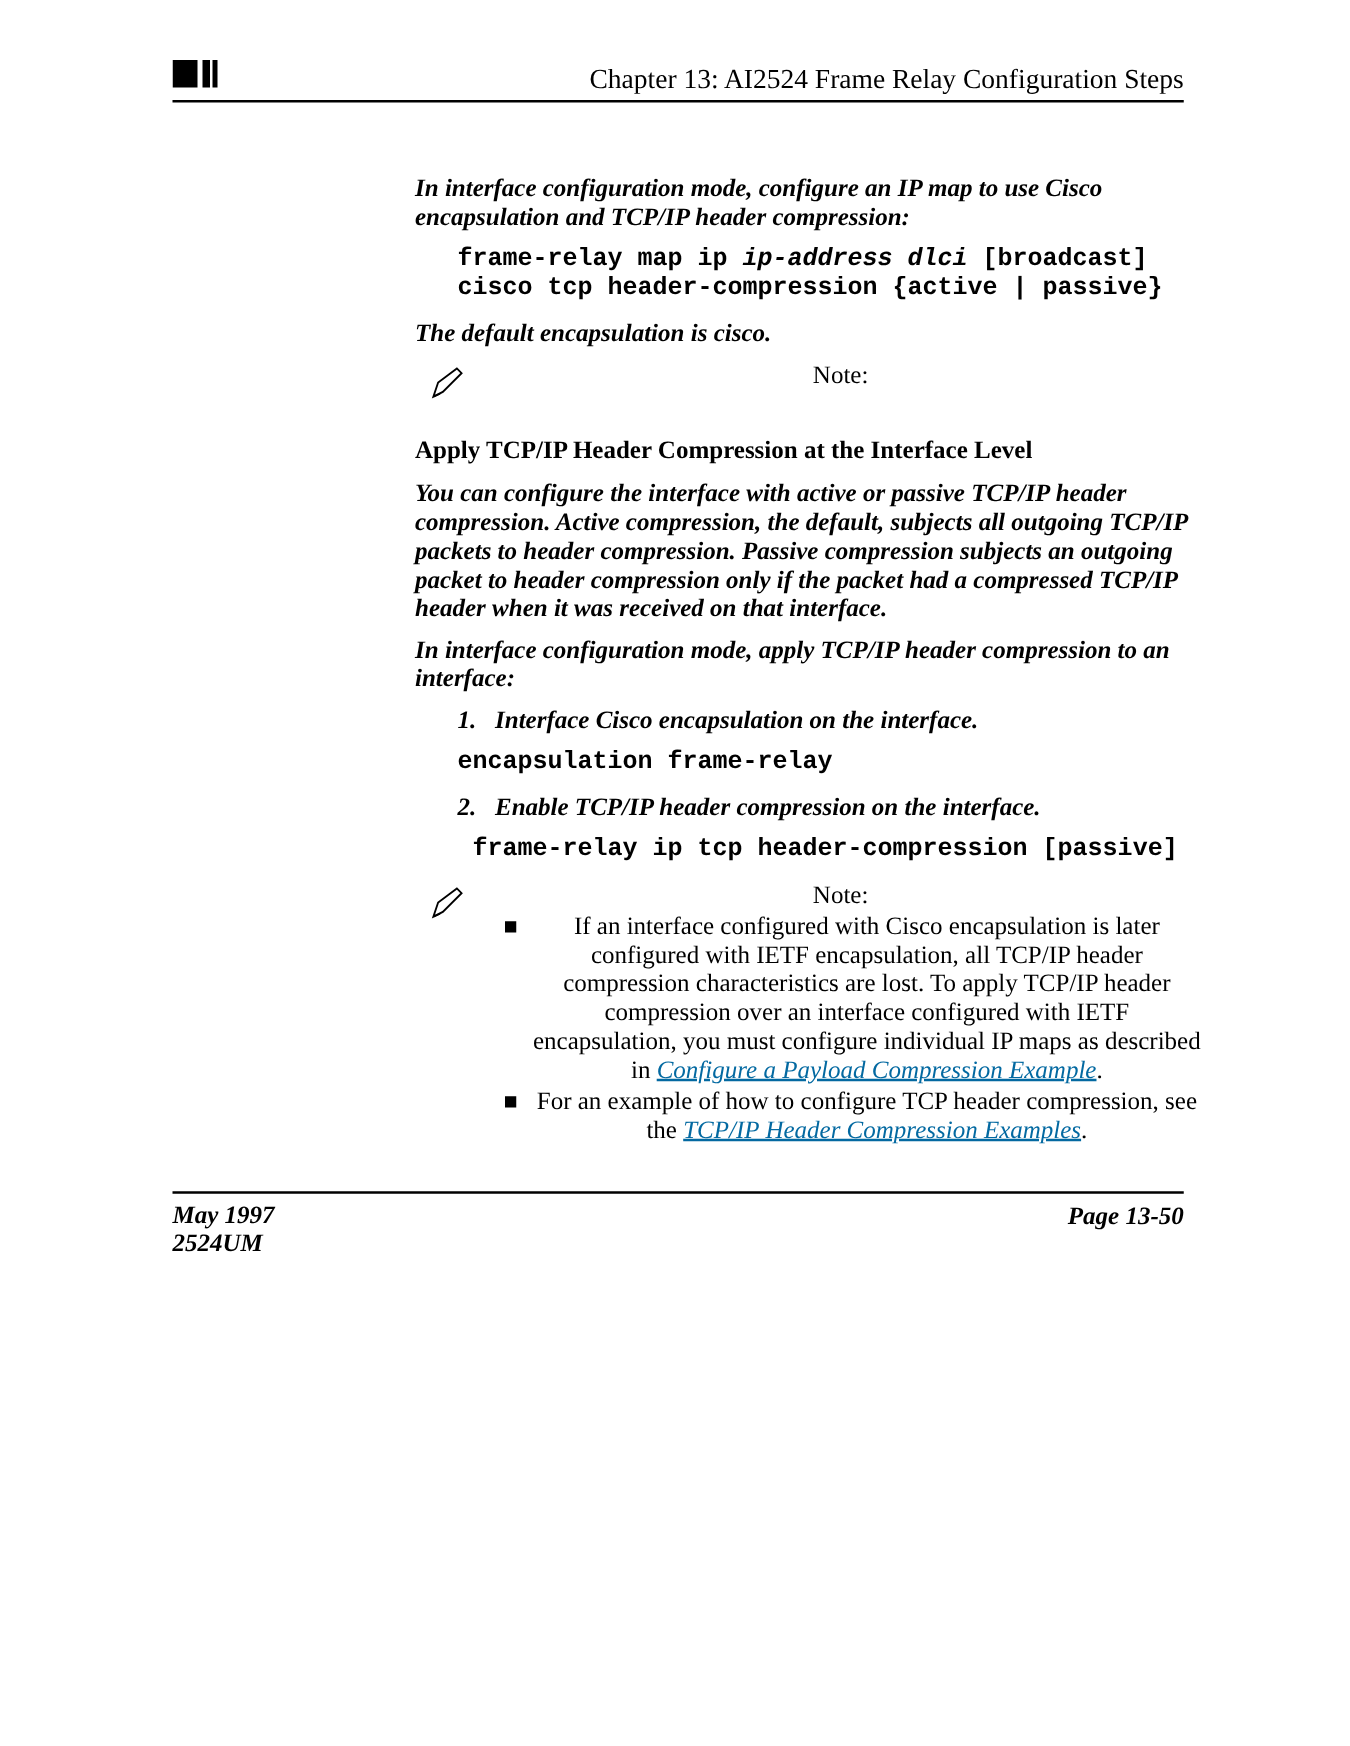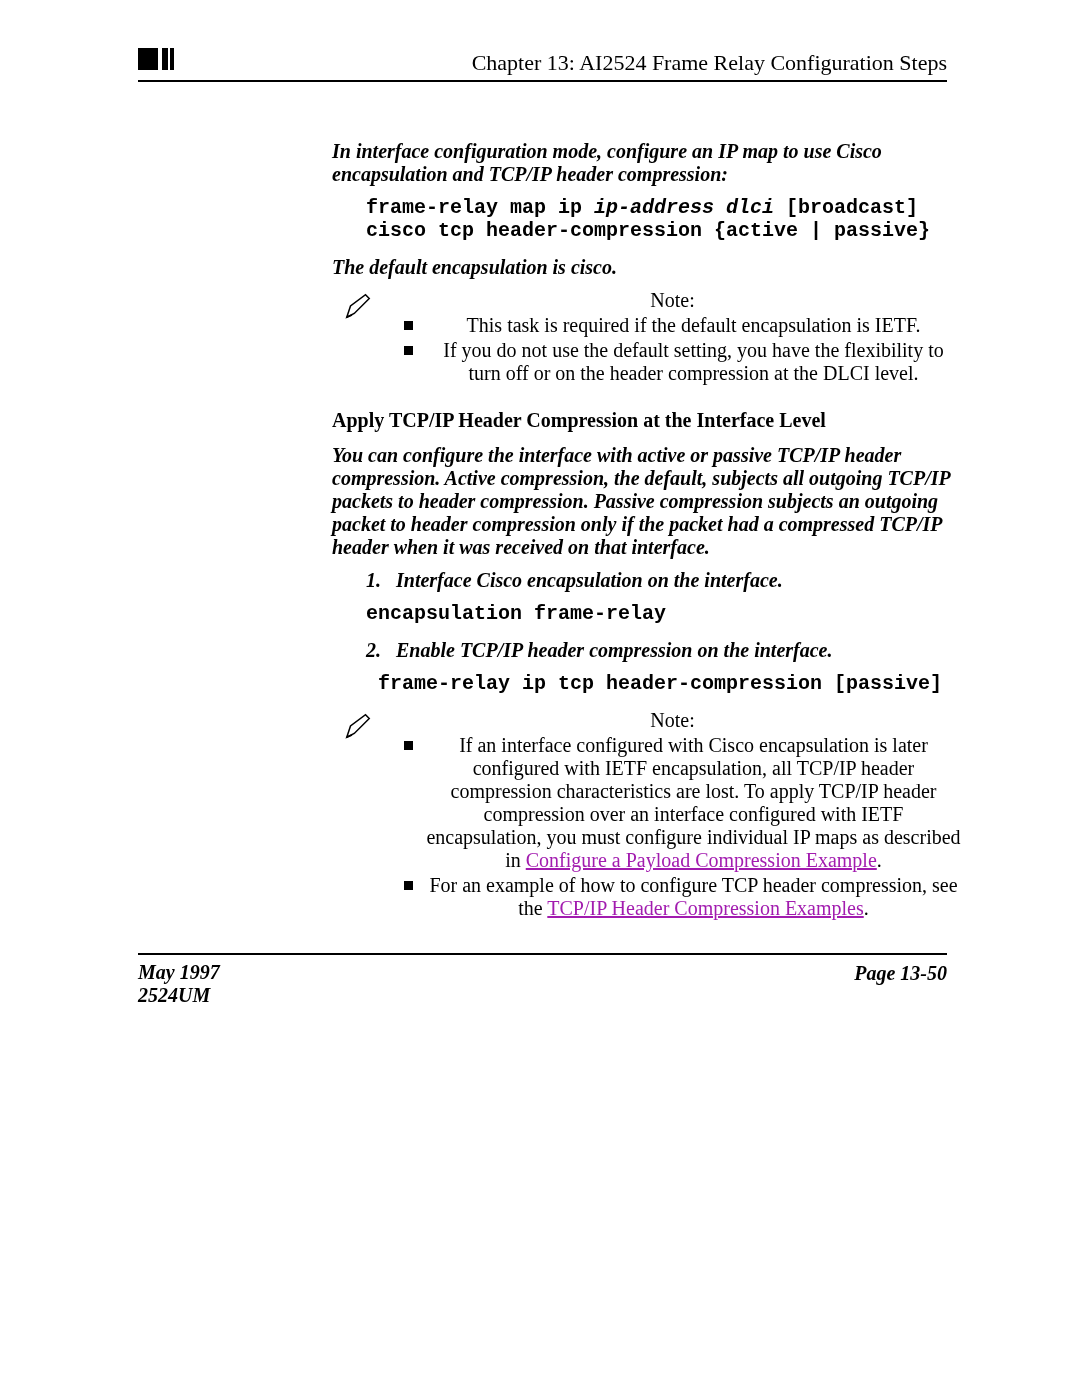--- a/index.html
+++ b/index.html
@@ -126,22 +126,23 @@
     flex: 0 0 30px;
     font-style: italic;
     font-weight: bold;
   }
   .numlist .txt {
     flex: 1;
     font-style: italic;
     font-weight: bold;
   }
   .link {
-    color: #a21caf;
+    color: #0369a1;
     text-decoration: underline;
+    font-style: italic;
   }
   .footer-left {
     position: absolute;
     left: 138px;
     bottom: 202px;
     font-style: italic;
     font-weight: bold;
     font-size: 20px;
     line-height: 1.15;
   }
@@ -183,30 +184,27 @@
 
     <div class="note-row">
       <div class="note-icon">
         <svg viewBox="0 0 40 40" width="30" height="30" class="pencil">
           <path d="M5 35 L10 20 L30 5 L35 10 L15 30 Z"></path>
           <path d="M5 35 L12 32"></path>
         </svg>
       </div>
       <div class="note-text">
         <span>Note:</span>
-        <ul>
-          <li>This task is required if the default encapsulation is IETF.</li>
-          <li>If you do not use the default setting, you have the flexibility to turn off or on the header compression at the DLCI level.</li>
-        </ul>
       </div>
     </div>
 
     <div class="section-head">Apply TCP/IP Header Compression at the Interface Level</div>
 
     <div class="para">You can configure the interface with active or passive TCP/IP header compression. Active compression, the default, subjects all outgoing TCP/IP packets to header compression. Passive compression subjects an outgoing packet to header compression only if the packet had a compressed TCP/IP header when it was received on that interface.</div>
+    <div class="para">In interface configuration mode, apply TCP/IP header compression to an interface:</div>
 
     <div class="numlist">
       <div class="numrow">
         <div class="num">1.</div>
         <div class="txt">Interface Cisco encapsulation on the interface.</div>
       </div>
     </div>
     <div class="code">encapsulation frame-relay</div>
 
     <div class="numlist">

